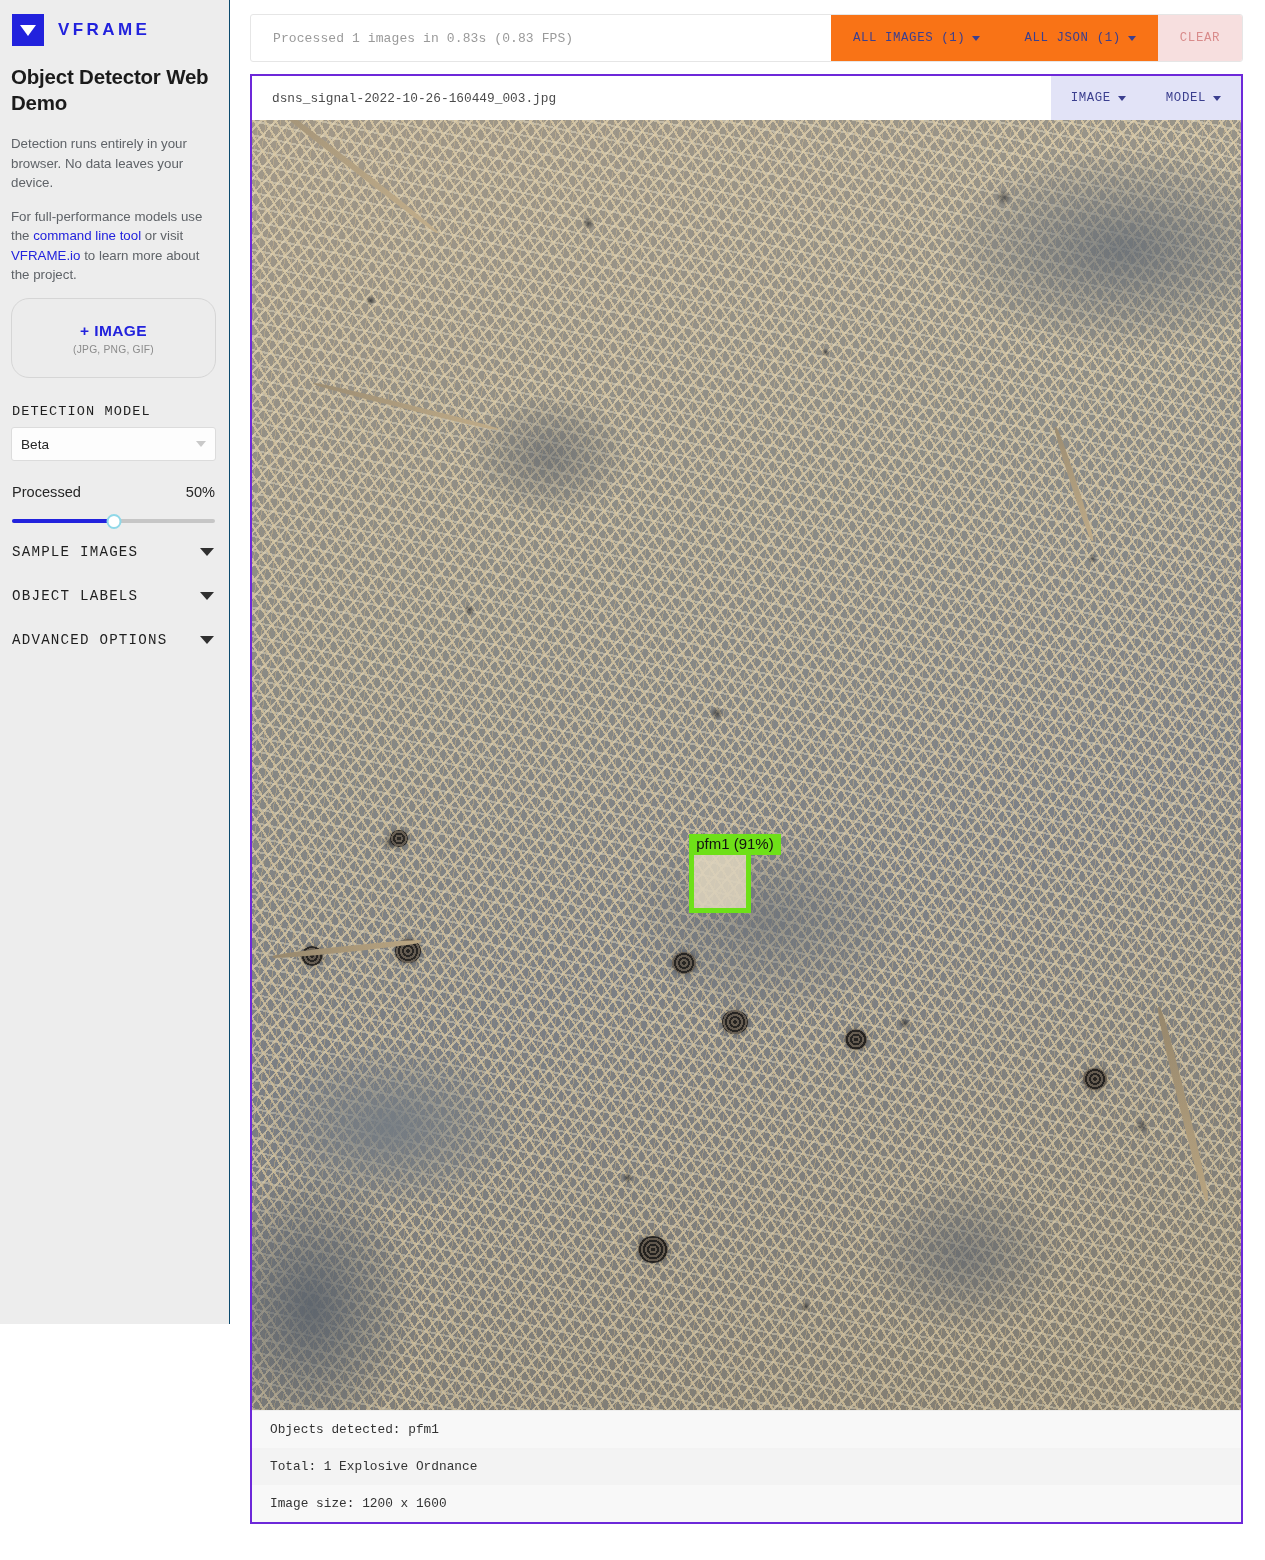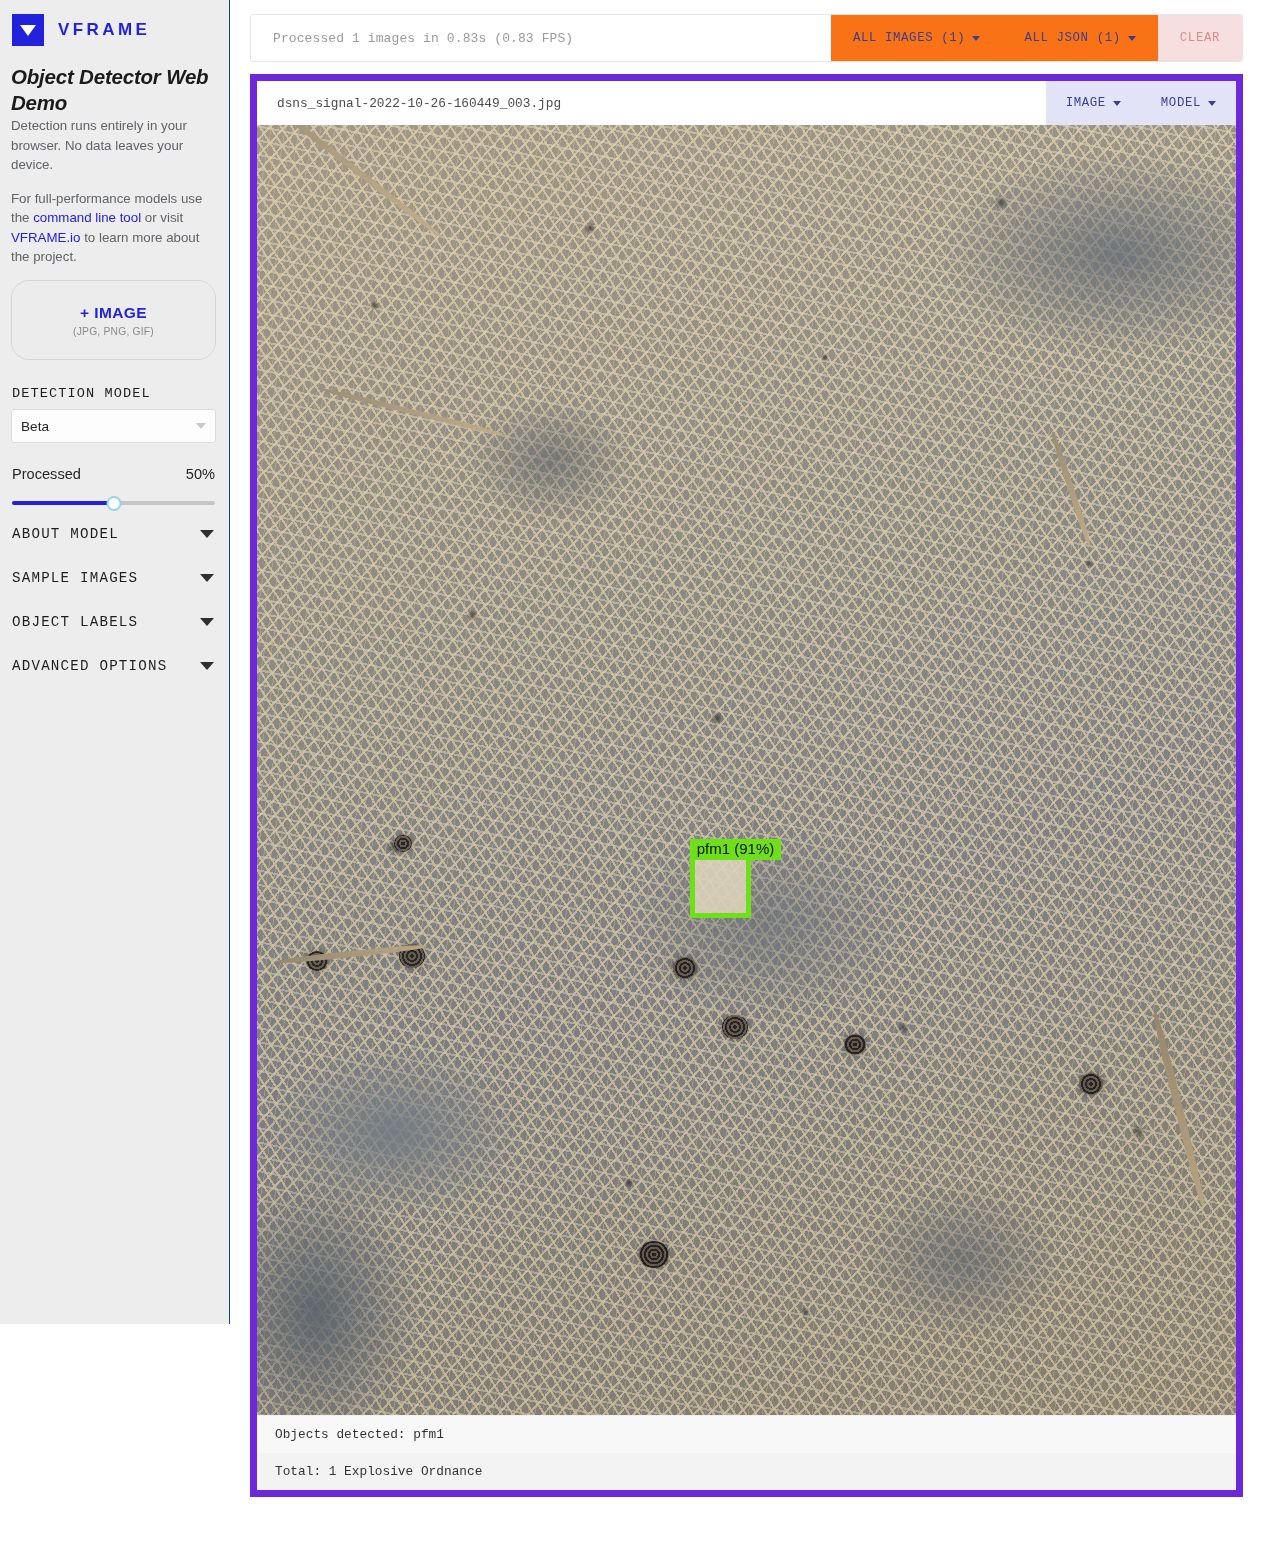--- a/index.html
+++ b/index.html
@@ -28,21 +28,21 @@
     border-left: 8px solid transparent;
     border-right: 8px solid transparent;
     border-top: 11px solid #ffffff;
   }
   .logo-word {
     font-size: 17px; font-weight: bold; letter-spacing: 3.4px;
     color: #2222dd;
   }
   .app-title {
     font-size: 20.5px; font-weight: bold; color: #1b1b1b;
-    line-height: 1.28; letter-spacing: -0.2px;  font-style: italic;
+    line-height: 1.28; letter-spacing: -0.2px; margin-bottom: 18px;
   }
   .para {
     font-size: 13.3px; line-height: 1.46; color: #5f6368;
     margin-bottom: 14px;
   }
   .para a { color: #2222dd; text-decoration: none; font-weight: 500; }
 
   .upload-box {
     margin-top: 8px; height: 80px;
     border: 1px solid #d6d6d6; border-radius: 18px;
@@ -126,21 +126,21 @@
   .tb-btn.lav { background: #f97316; color: #3b3f8f; }
   .tb-btn.pink { background: #f7dfdf; color: #d98b8b; }
   .chev-inline {
     display: inline-block; margin-left: 7px;
     width: 0; height: 0;
     border-left: 4px solid transparent;
     border-right: 4px solid transparent;
     border-top: 5px solid currentColor;
   }
 
-  .result-card { margin-top: 12px; border: 7px solid #6d28d9; background: #fff; }
+  .result-card { margin-top: 12px; border: 2px solid #6d28d9; background: #fff; }
   .file-bar { display: flex; height: 44px; align-items: stretch; background: #fff; }
   .file-name {
     flex: 1; display: flex; align-items: center; padding-left: 20px;
     font-size: 12.8px; color: #4b4b4b;
   }
   .file-btn {
     display: flex; align-items: center; justify-content: center;
     padding: 8px 20px; background: #e2e3f7; color: #3b3f8f;
     font-size: 12.4px; letter-spacing: .6px; cursor: pointer;
   }
@@ -252,24 +252,20 @@
       <span class="thr-val">50%</span>
     </div>
 
     <div class="slider">
       <div class="slider-track"></div>
       <div class="slider-fill" id="sliderFill" style="width: 50%;"></div>
       <div class="slider-thumb" id="sliderThumb" style="left: 50%;"></div>
     </div>
 
     <div class="accordion">
-      <span class="acc-label mono">ABOUT MODEL</span>
-      <span class="chev-dark"></span>
-    </div>
-    <div class="accordion">
       <span class="acc-label mono">SAMPLE IMAGES</span>
       <span class="chev-dark"></span>
     </div>
     <div class="accordion">
       <span class="acc-label mono">OBJECT LABELS</span>
       <span class="chev-dark"></span>
     </div>
     <div class="accordion">
       <span class="acc-label mono">ADVANCED OPTIONS</span>
       <span class="chev-dark"></span>
@@ -328,16 +324,17 @@
 
         <div class="bbox" id="bbox" style="left: 44.2%; top: 56.6%; width: 6.3%; height: 4.9%;">
           <div class="bbox-inner"></div>
           <div class="bbox-label">pfm1 (91%)</div>
         </div>
       </div>
 
       <div class="status-list">
         <div class="status-row plain mono">Objects detected: pfm1</div>
         <div class="status-row alt mono">Total: 1 Explosive Ordnance</div>
+        <div class="status-row plain mono">Image size: 1200 x 1600</div>
       </div>
     </div>
   </main>
 </div>
 
 </body></html>

